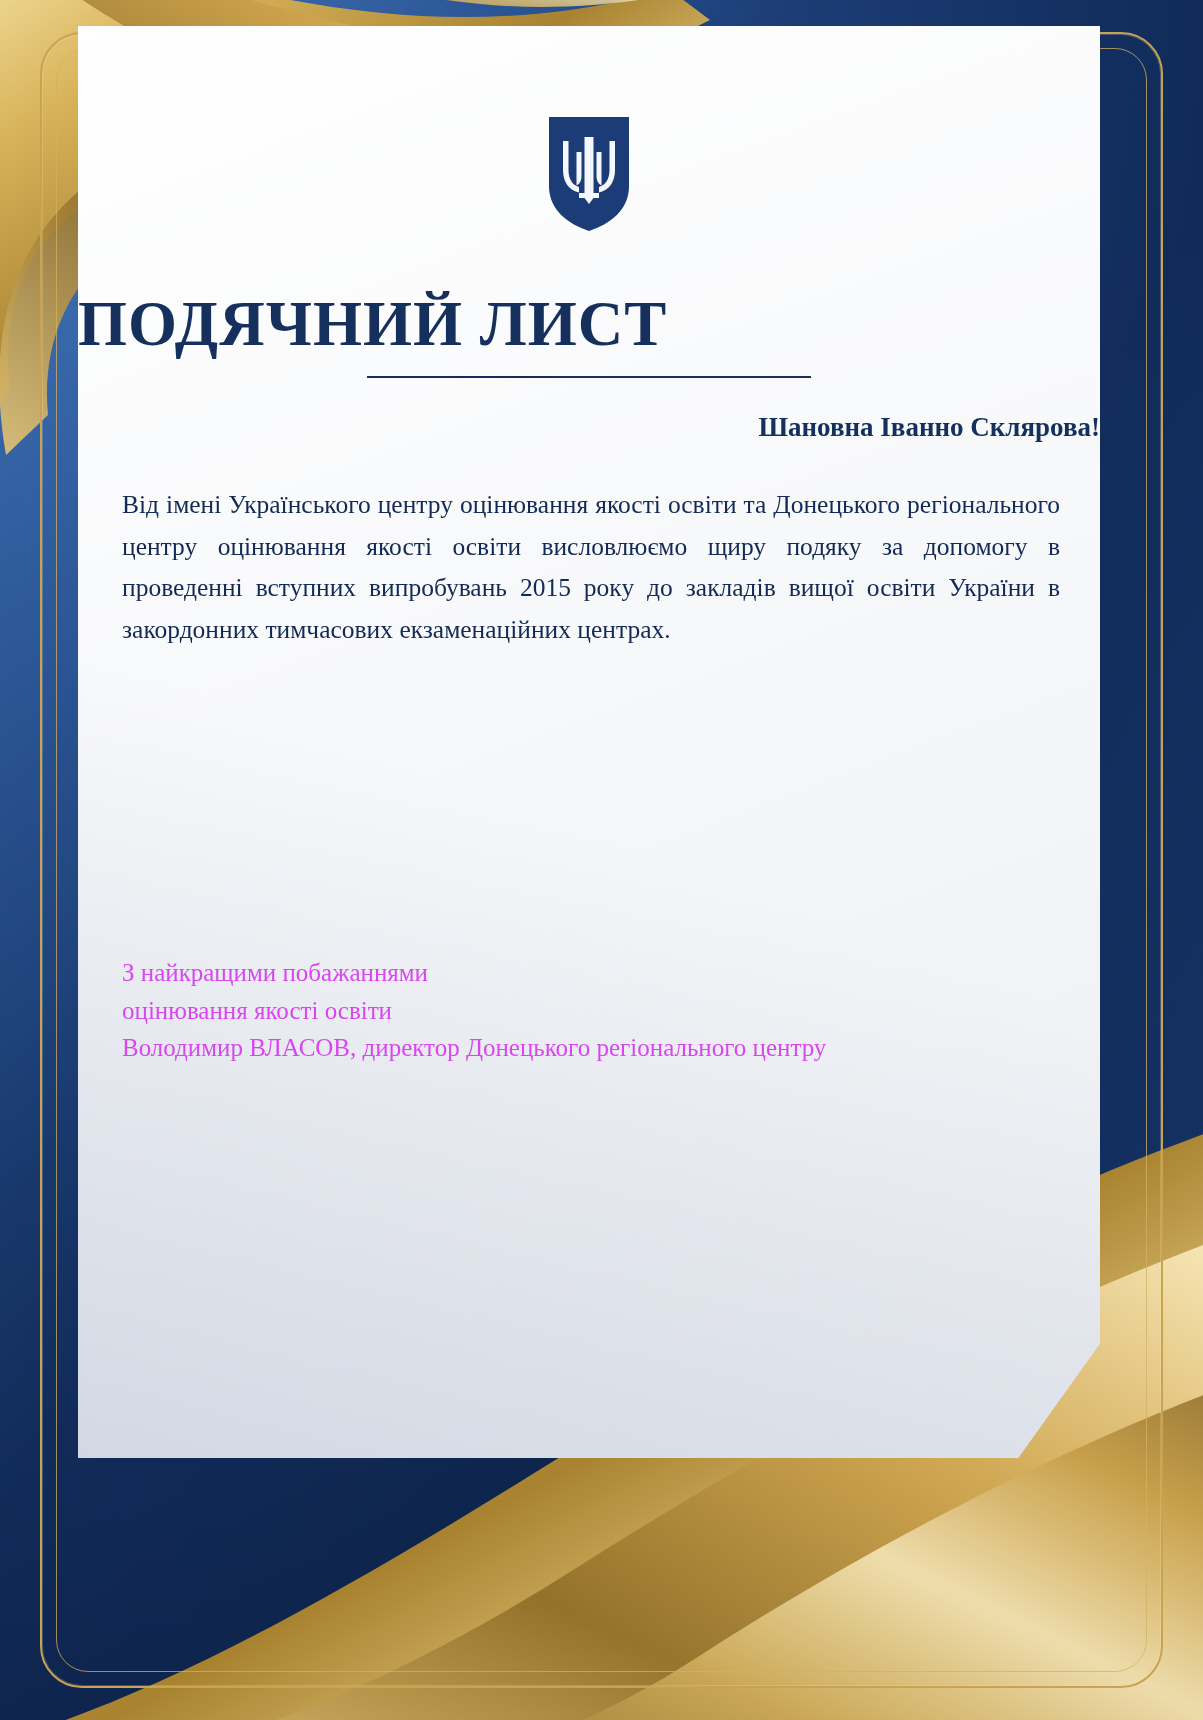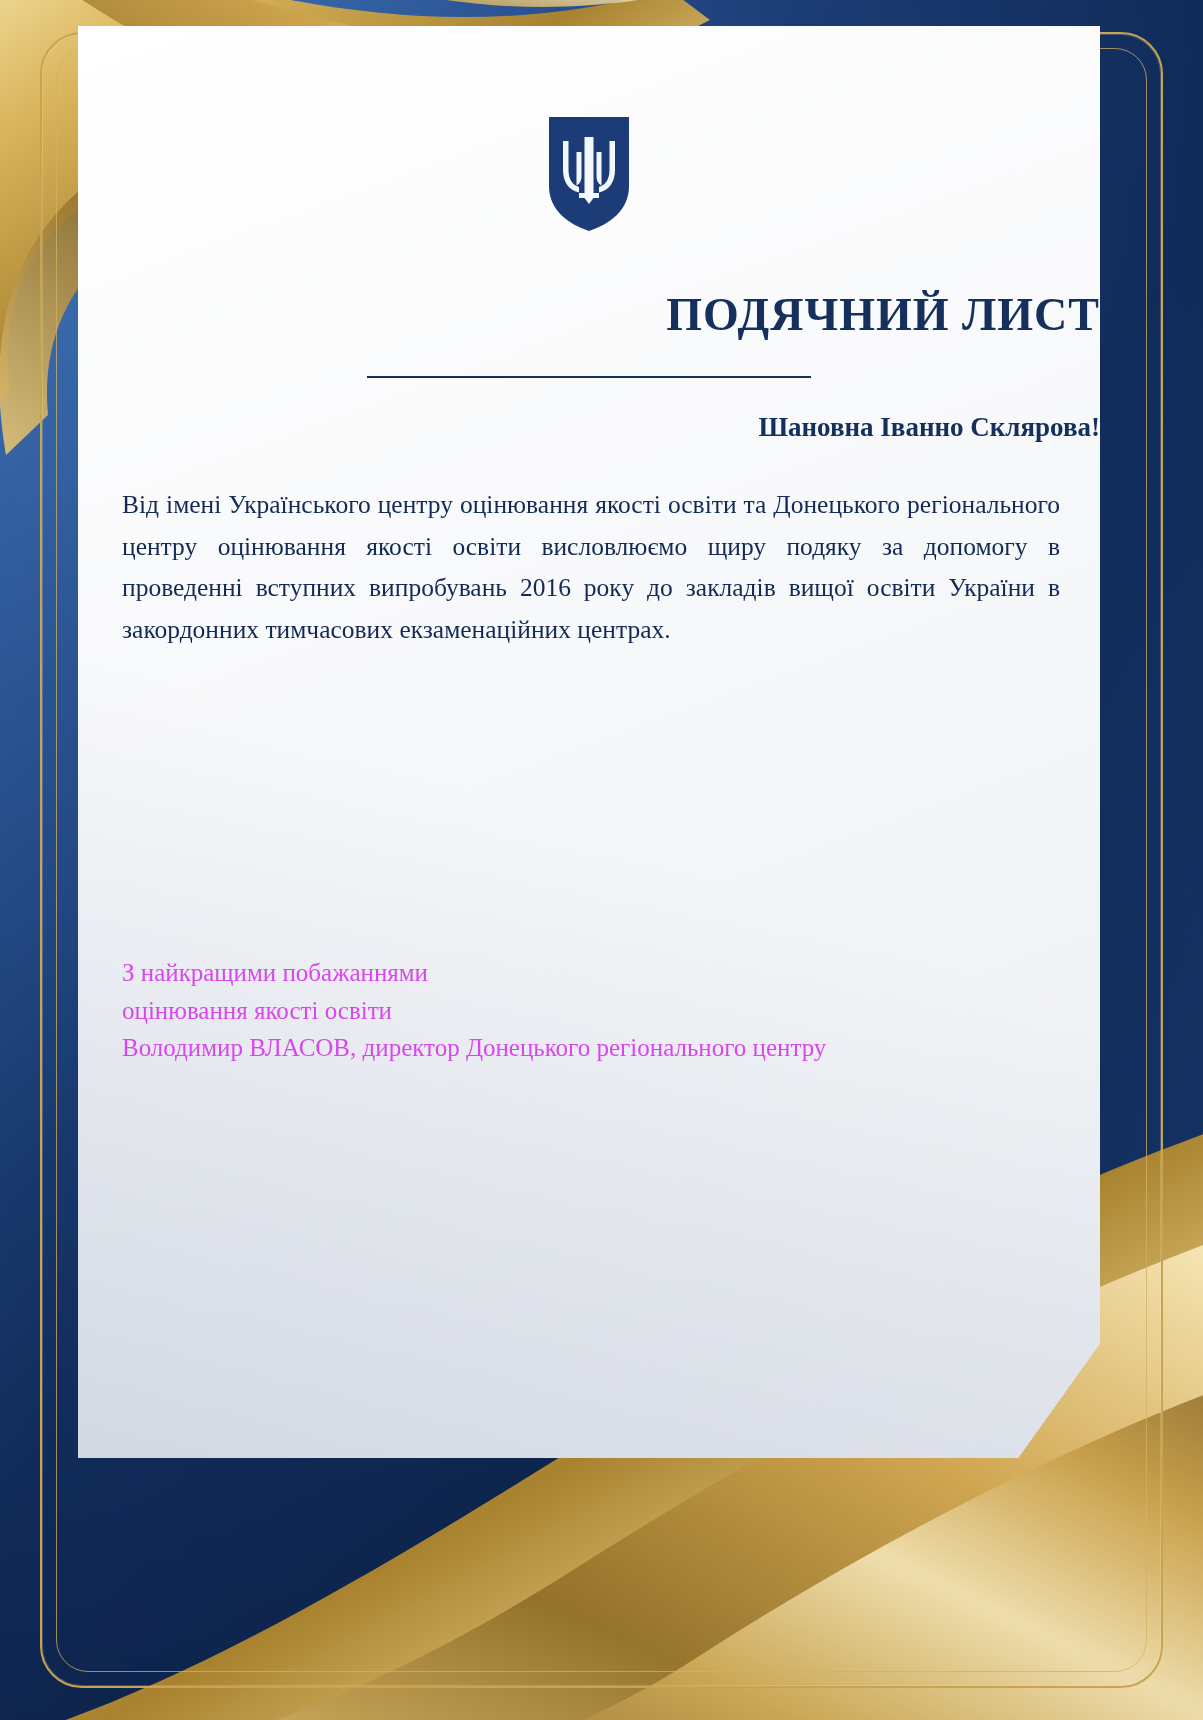--- a/index.html
+++ b/index.html
@@ -100,22 +100,22 @@
     top: 88px;
     transform: translateX(-50%);
     width: 86px;
     height: 120px;
   }
   .doc-title {
     position: absolute;
     left: 0;
     right: 0;
     top: 262px;
-    text-align: right;
-    font-size: 46px;
+    text-align: left;
+    font-size: 63px;
     font-weight: bold;
     letter-spacing: 1px;
     color: #16305e;
     font-family: "Liberation Serif", "DejaVu Serif", serif;
   }
   .title-rule {
     position: absolute;
     left: 50%;
     transform: translateX(-50%);
     top: 350px;
@@ -216,21 +216,21 @@
         <path d="M33,79 L53,79 L53,84 L33,84 Z"></path>
       </g>
     </svg>
 
     <div class="doc-title">ПОДЯЧНИЙ ЛИСТ</div>
     <div class="title-rule"></div>
 
     <div class="salutation">Шановна Іванно Склярова!</div>
 
     <div class="body-block">
-      <p>Від імені Українського центру оцінювання якості освіти та Донецького регіонального центру оцінювання якості освіти висловлюємо щиру подяку за допомогу в проведенні вступних випробувань 2016 року до закладів вищої освіти України в закордонних тимчасових екзаменаційних центрах.</p>
+      <p>Від імені Українського центру оцінювання якості освіти та Донецького регіонального центру оцінювання якості освіти висловлюємо щиру подяку за допомогу в проведенні вступних випробувань 2015 року до закладів вищої освіти України в закордонних тимчасових екзаменаційних центрах.</p>
     </div>
 
     <div class="sign-block">
       <p>З найкращими побажаннями</p>
       <p>оцінювання якості освіти</p>
       <p>Володимир ВЛАСОВ, директор Донецького регіонального центру</p>
     </div>
 
   </div>
 </div>

